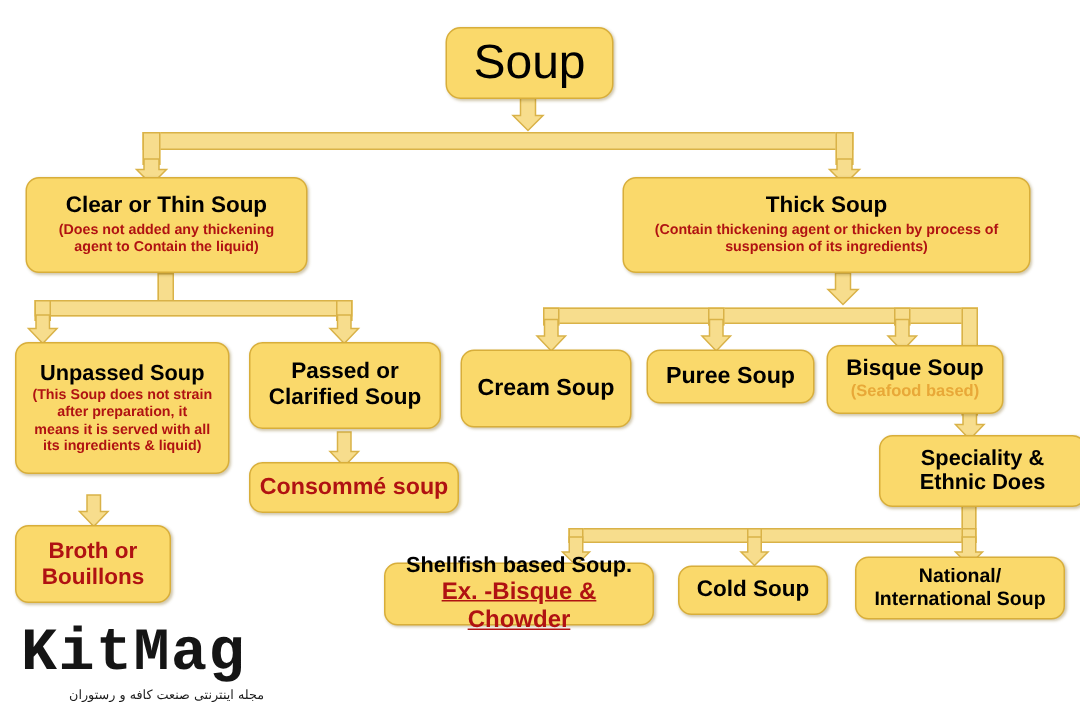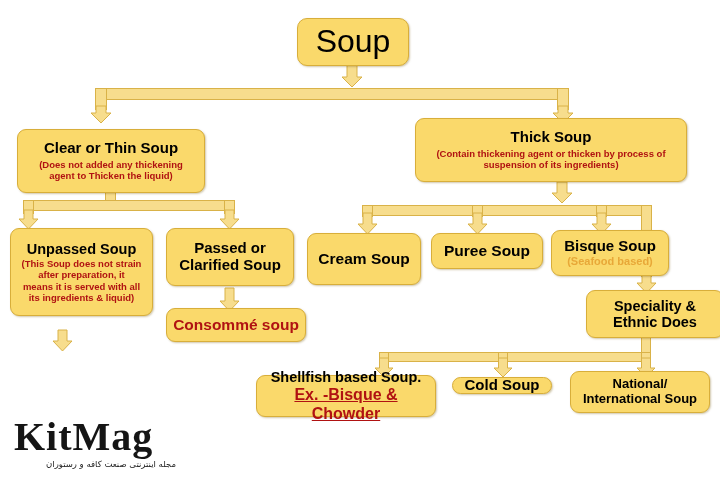--- a/index.html
+++ b/index.html
@@ -33,21 +33,21 @@
     background:#F7DD8D;
     border:1px solid #D9B248;
     box-sizing:border-box;
   }
   .arrow{position:absolute;}
   .arrow svg{display:block;overflow:visible;}
 
   
   #logo{position:absolute;left:14px;top:416px;width:190px;height:58px;}
   #logo .wordmark{
-    font-family:Liberation Serif, serif;
+    font-family:Liberation Mono, monospace;
     font-weight:bold;font-size:40px;color:#151515;
     letter-spacing:1px;line-height:42px;height:42px;
   }
   #logo .tagline{
     font-family:"DejaVu Sans",sans-serif;
     font-size:8.5px;color:#1b1b1b;direction:rtl;
     width:162px;margin-top:1px;
   }
 </style>
 </head>
@@ -156,24 +156,24 @@
   <div class="arrow" style="left:636px;top:358px;">
     <svg width="20" height="20" viewBox="0 0 20 20">
       <path d="M5.5 0 H14.5 V10 H19 L10 19 L1 10 H5.5 Z" fill="#F7DD8D" stroke="#D9B248" stroke-width="1"></path>
     </svg>
   </div>
 
   <div class="box" style="left:297px;top:18px;width:112px;height:48px;border-radius:10px;">
     <div class="ttl" style="font-size:32px;font-weight:normal;">Soup</div>
   </div>
 
-  <div class="box" style="left:17px;top:118px;width:188px;height:64px;margin-top:11px;">
+  <div class="box" style="left:17px;top:118px;width:188px;height:64px;">
     <div class="ttl" style="font-size:15px;">Clear or Thin Soup</div>
     <div class="sub" style="font-size:9.5px;margin-top:2px;">(Does not added any thickening</div>
-    <div class="sub" style="font-size:9.5px;">agent to Thicken the liquid)</div>
+    <div class="sub" style="font-size:9.5px;">agent to Contain the liquid)</div>
   </div>
 
   <div class="box" style="left:415px;top:118px;width:272px;height:64px;">
     <div class="ttl" style="font-size:15px;">Thick Soup</div>
     <div class="sub" style="font-size:9.5px;margin-top:2px;">(Contain thickening  agent or thicken by process of</div>
     <div class="sub" style="font-size:9.5px;">suspension  of its ingredients)</div>
   </div>
 
   <div class="box" style="left:166px;top:228px;width:128px;height:58px;">
     <div class="ttl" style="font-size:15px;">Passed or</div>
@@ -185,20 +185,24 @@
     <div class="sub" style="font-size:9.5px;margin-top:1px;">(This Soup does not strain</div>
     <div class="sub" style="font-size:9.5px;">after preparation,  it</div>
     <div class="sub" style="font-size:9.5px;">means it is served with all</div>
     <div class="sub" style="font-size:9.5px;">its ingredients &amp; liquid)</div>
   </div>
 
   <div class="box" style="left:166px;top:308px;width:140px;height:34px;">
     <div class="red-only" style="font-size:15.5px;">Consommé soup</div>
   </div>
 
+  <div class="box" style="left:10px;top:350px;width:104px;height:52px;">
+    <div class="red-only" style="font-size:15px;">Broth or</div>
+    <div class="red-only" style="font-size:15px;">Bouillons</div>
+  </div>
 
   <div class="box" style="left:307px;top:233px;width:114px;height:52px;">
     <div class="ttl" style="font-size:15.5px;">Cream Soup</div>
   </div>
 
   <div class="box" style="left:551px;top:230px;width:118px;height:46px;">
     <div class="ttl" style="font-size:15px;">Bisque Soup</div>
     <div class="sub-tan" style="font-size:11px;">(Seafood based)</div>
   </div>
 
@@ -209,21 +213,21 @@
   <div class="box" style="left:586px;top:290px;width:138px;height:48px;">
     <div class="ttl" style="font-size:14.5px;">Speciality &amp;</div>
     <div class="ttl" style="font-size:14.5px;">Ethnic Does</div>
   </div>
 
   <div class="box" style="left:256px;top:375px;width:180px;height:42px;">
     <div class="ttl" style="font-size:14.5px;">Shellfish based Soup.</div>
     <div class="sub" style="font-size:16px;margin-top:1px;text-decoration:underline;">Ex. -Bisque  &amp; Chowder</div>
   </div>
 
-  <div class="box" style="left:452px;top:377px;width:100px;height:17px;">
+  <div class="box" style="left:452px;top:377px;width:100px;height:33px;">
     <div class="ttl" style="font-size:15px;">Cold Soup</div>
   </div>
 
   <div class="box" style="left:570px;top:371px;width:140px;height:42px;">
     <div class="ttl" style="font-size:13px;">National/</div>
     <div class="ttl" style="font-size:13px;">International Soup</div>
   </div>
 
   <div id="logo">
     <div class="wordmark">KitMag</div>

